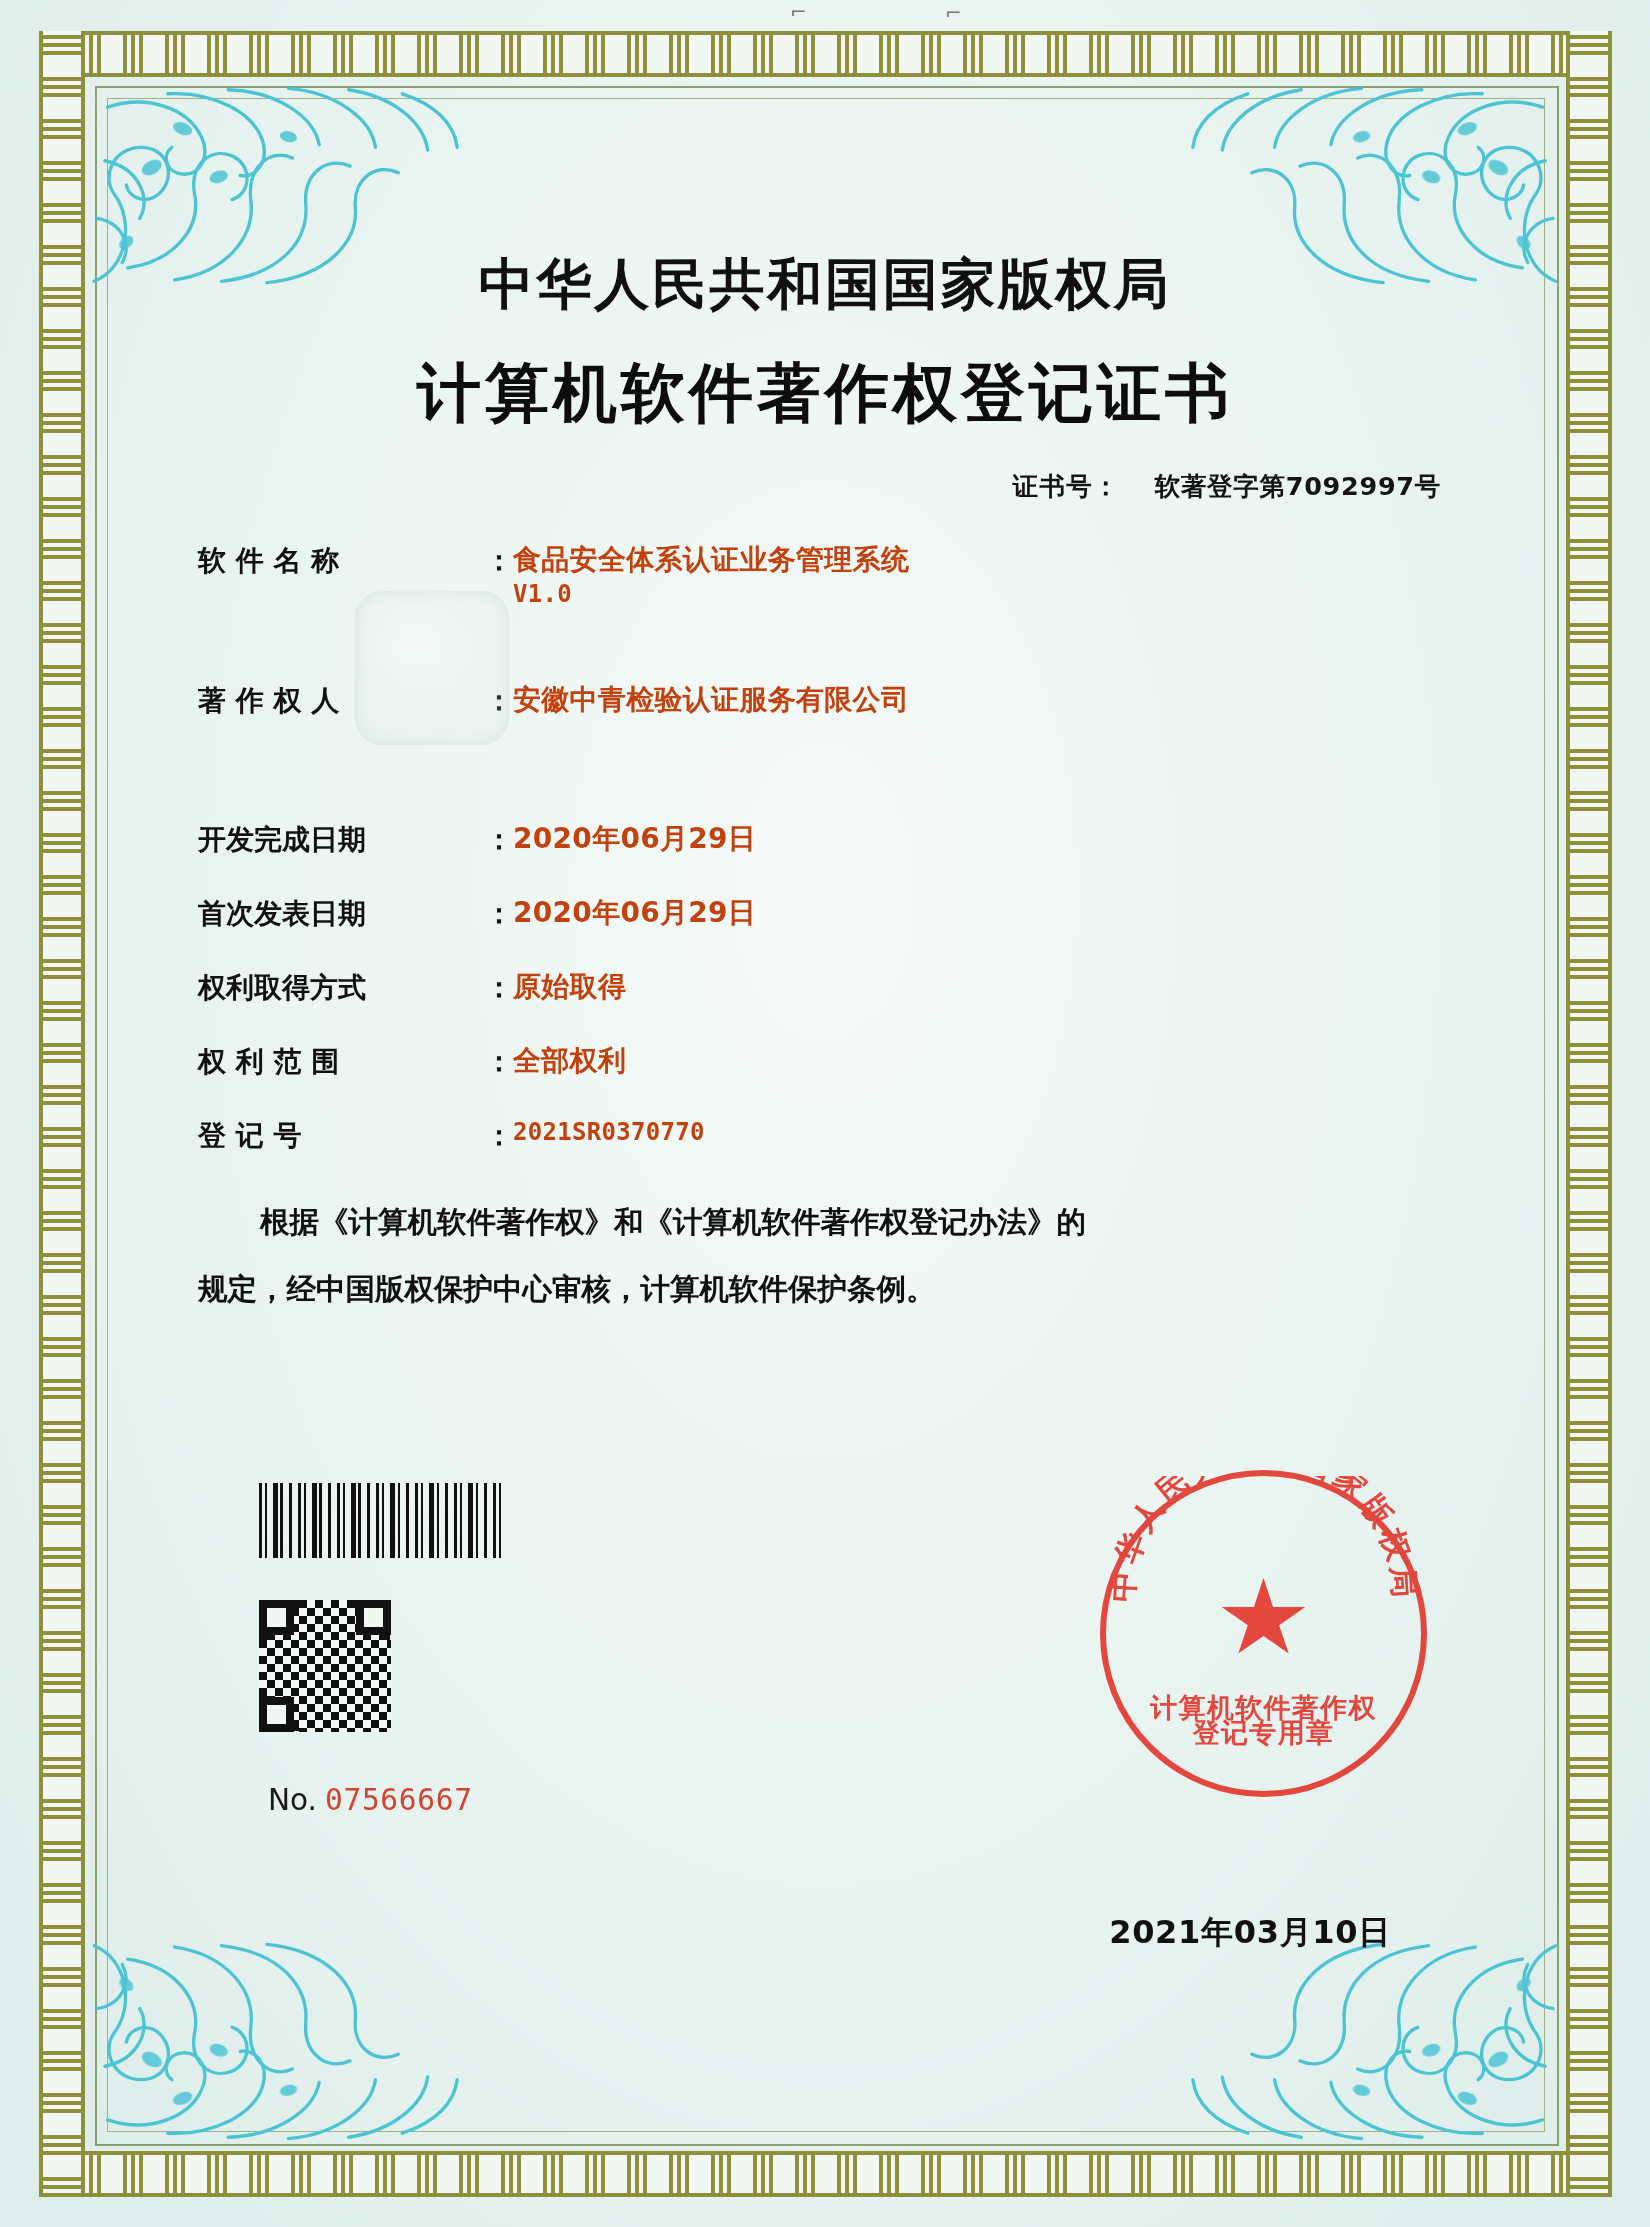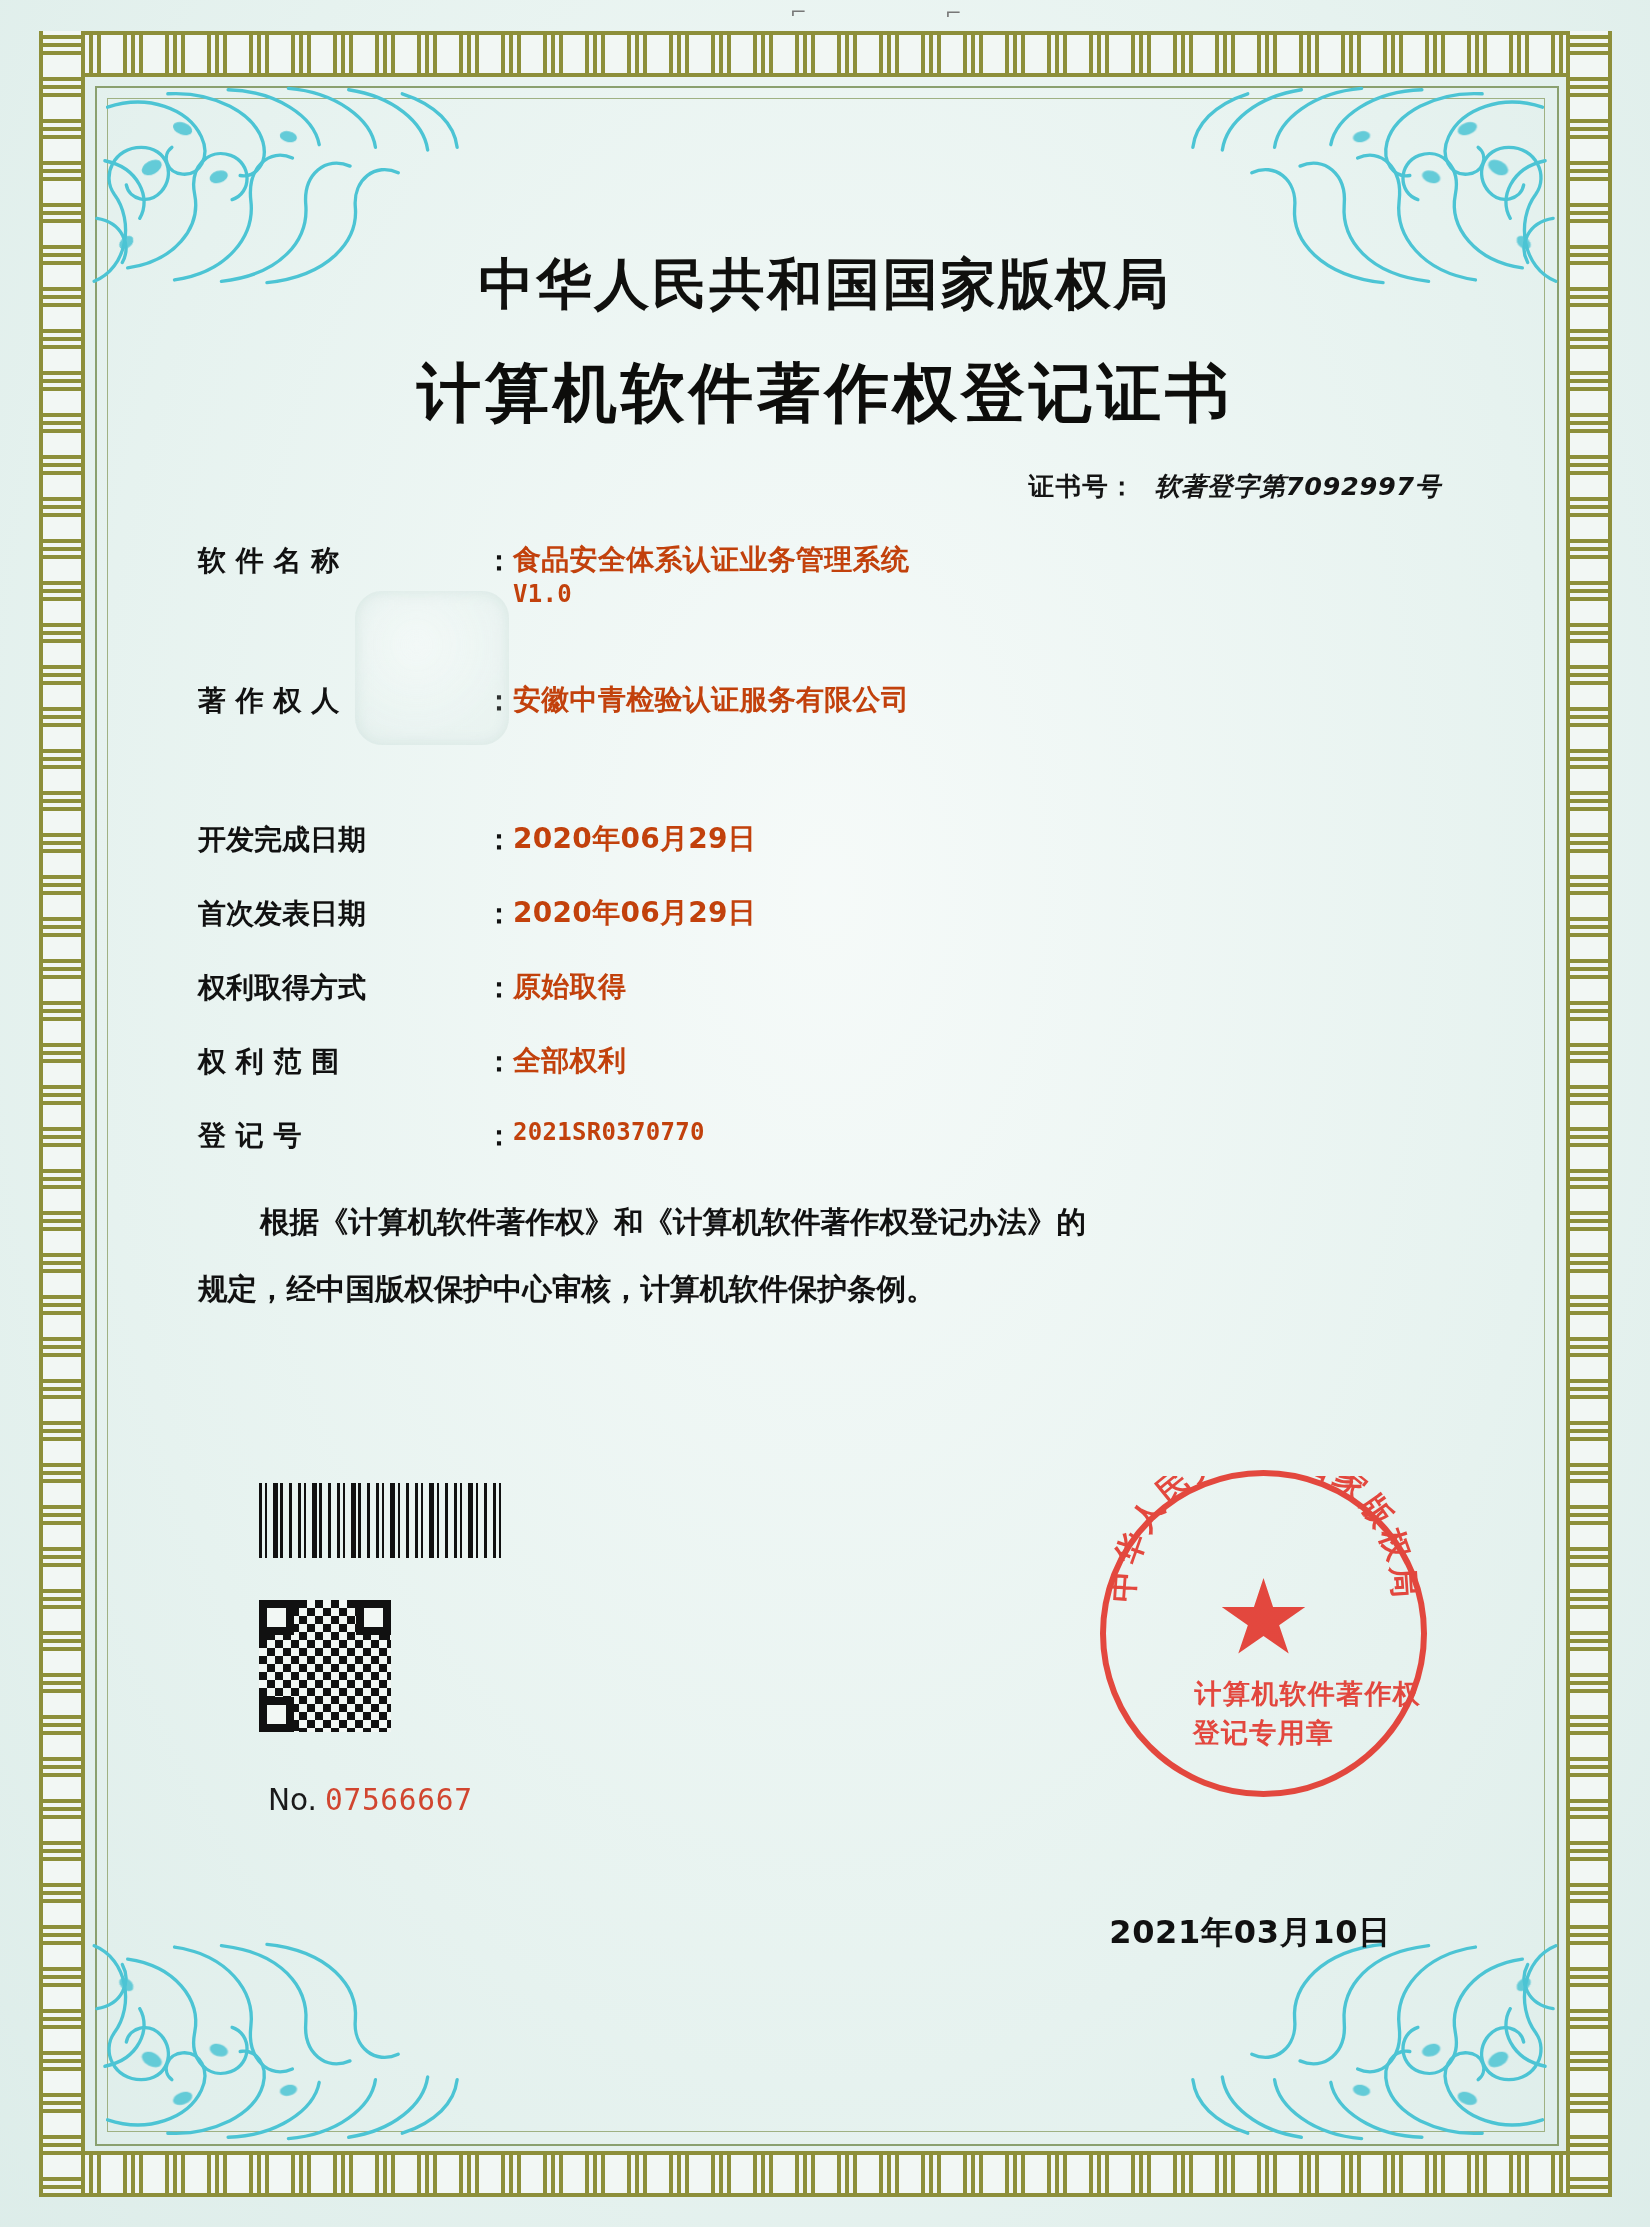--- a/index.html
+++ b/index.html
@@ -129,21 +129,21 @@
   .cert-no-row {
     margin-top: 32px;
     text-align: right;
     padding-right: 75px;
     font-family: "DejaVu Sans", sans-serif;
     font-weight: bold;
     font-size: 25.5px;
     color: #141414;
   }
   .cert-no-row .lbl { letter-spacing: 1.3px; }
-  .cert-no-row .val { margin-left: 10px; letter-spacing: 0.7px; font-style: italic; }
+  .cert-no-row .val { margin-left: 26px; letter-spacing: 0.7px; }
 
   .field-block { margin-top: 38px; padding-left: 64px; }
   .field-row {
     display: flex;
     align-items: flex-start;
     margin-bottom: 13.4px;
   }
   .field-label {
     font-family: "DejaVu Sans", sans-serif;
     font-weight: bold;
@@ -270,21 +270,21 @@
   .seal .seal-line1, .seal .seal-line2 {
     position: absolute;
     left: 0; right: 0;
     text-align: center;
     font-family: "DejaVu Sans", sans-serif;
     font-weight: bold;
     font-size: 27px;
     letter-spacing: 1.3px;
     color: #e2392f;
   }
-  .seal .seal-line1 { top: 200px; text-align: right; }
+  .seal .seal-line1 { top: 214px; }
   .seal .seal-line2 { top: 239px; }
 
   
   .footer-no {
     position: absolute;
     left: 134px;
     top: 1662px;
     font-family: "DejaVu Sans", sans-serif;
     font-size: 29.5px;
     color: #1a1a1a;

